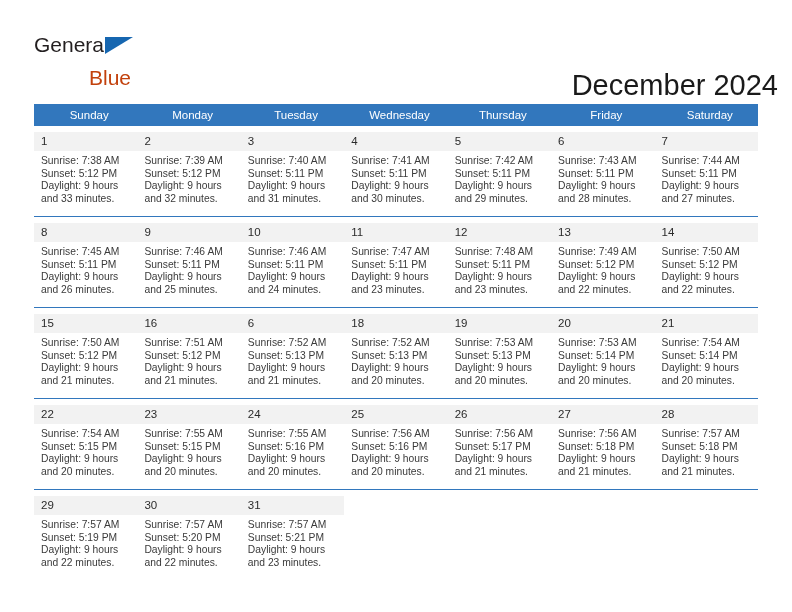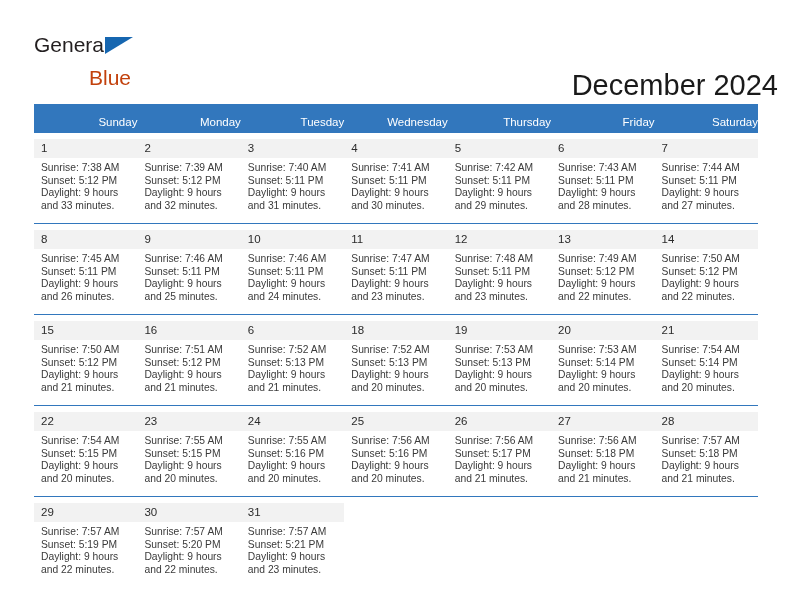--- a/index.html
+++ b/index.html
@@ -96,22 +96,22 @@
   table.cal {
     border-collapse: collapse;
     width: 724px;
     table-layout: fixed;
   }
   table.cal th {
     background: #3277bd;
     color: #ffffff;
     font-size: 11.5px;
     font-weight: normal;
-    text-align: right;
-    padding: 12px 0 5px 7px;
+    text-align: center;
+    padding: 5px 0 5px 7px;
     height: 11px;
     border: none;
   }
   td.daycell {
     vertical-align: top;
     padding: 0;
     border: none;
     height: 84px;
     box-sizing: border-box;
   }

